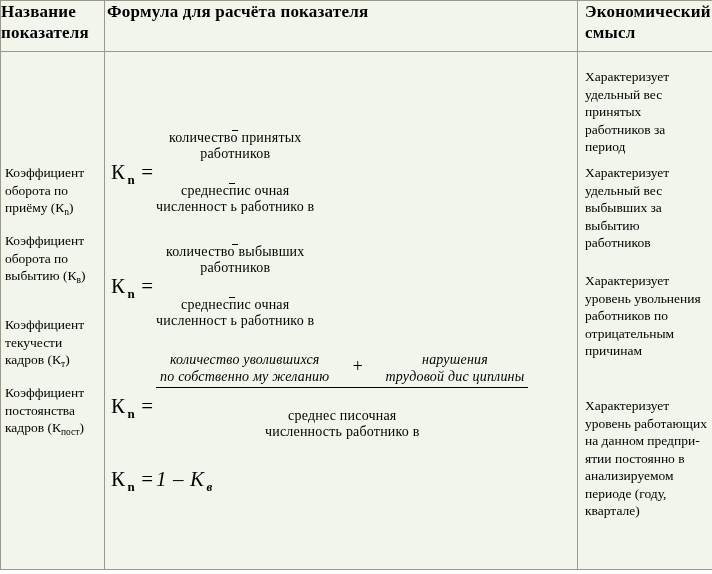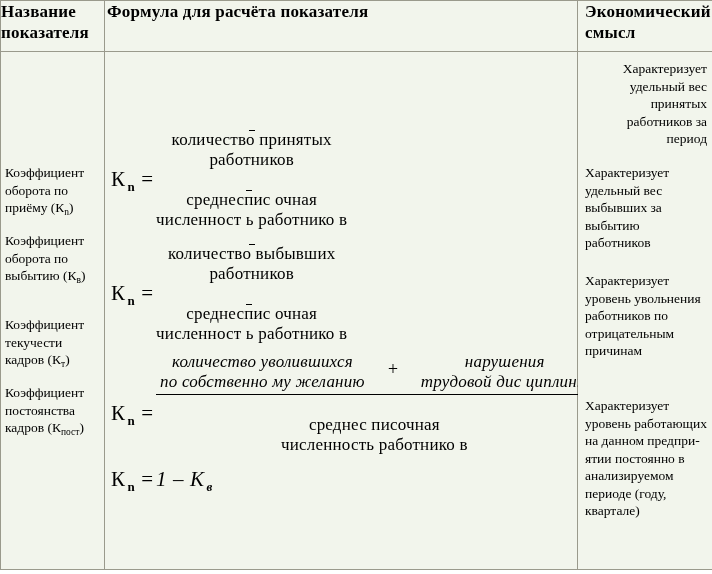--- a/index.html
+++ b/index.html
@@ -125,21 +125,21 @@
   }
   .frac .num {
     padding: 0 6px 1px 6px;
     border-bottom: 1.6px solid #000;
   }
   .frac .den {
     padding: 1px 6px 0 6px;
   }
 
   .fline {
-    font-size: 17px;
+    font-size: 14px;
     line-height: 1.18;
     white-space: nowrap;
     letter-spacing: 0.2px;
   }
 
   
   .num-composite {
     display: flex;
     align-items: center;
     justify-content: space-between;
@@ -177,21 +177,21 @@
     position: relative;
     height: 517px;
   }
   .sense-item {
     position: absolute;
     left: 7px;
     width: 122px;
     font-size: 13.5px;
     line-height: 1.30;
   }
-  #sn0 { top: 8px; text-align: right;   }
+  #sn0 { top: 16px;   }
   #sn1 { top: 112px; }
   #sn2 { top: 220px; }
   #sn3 { top: 345px; }
 </style>
 </head>
 <body>
 
 <div class="table-wrap">
   <table class="metrics">
     <colgroup>

